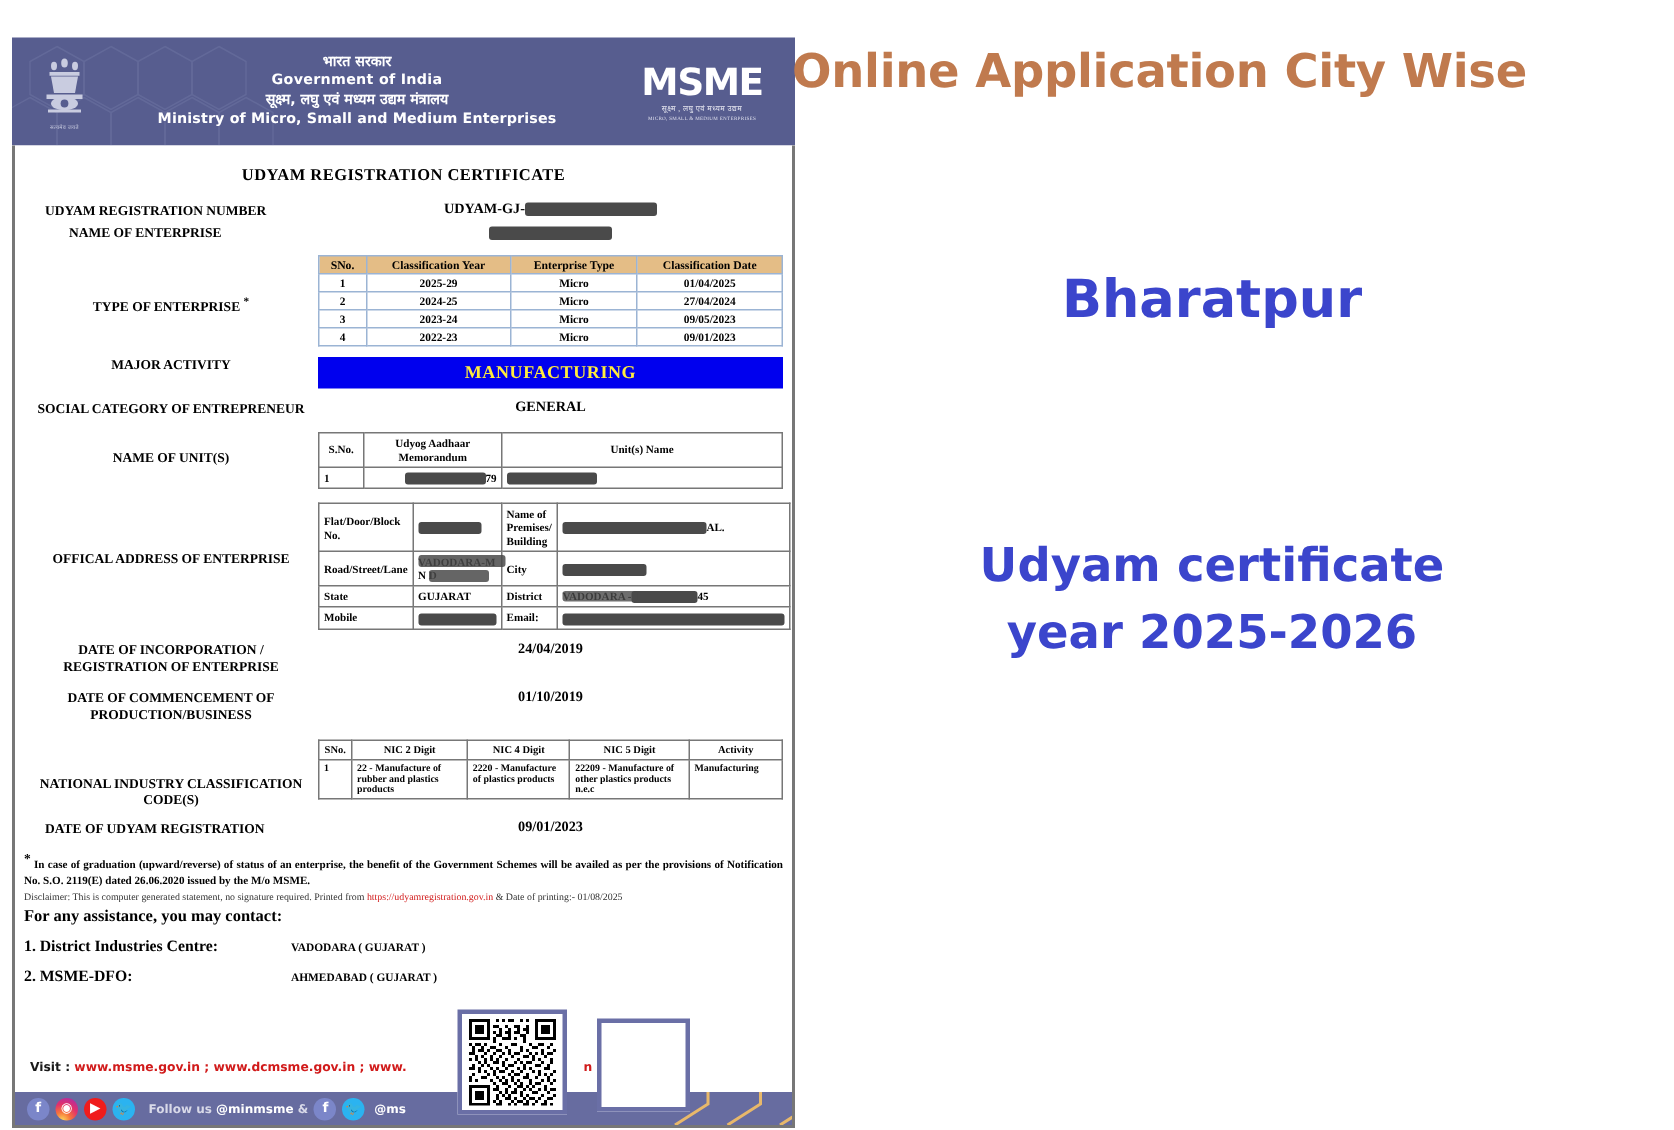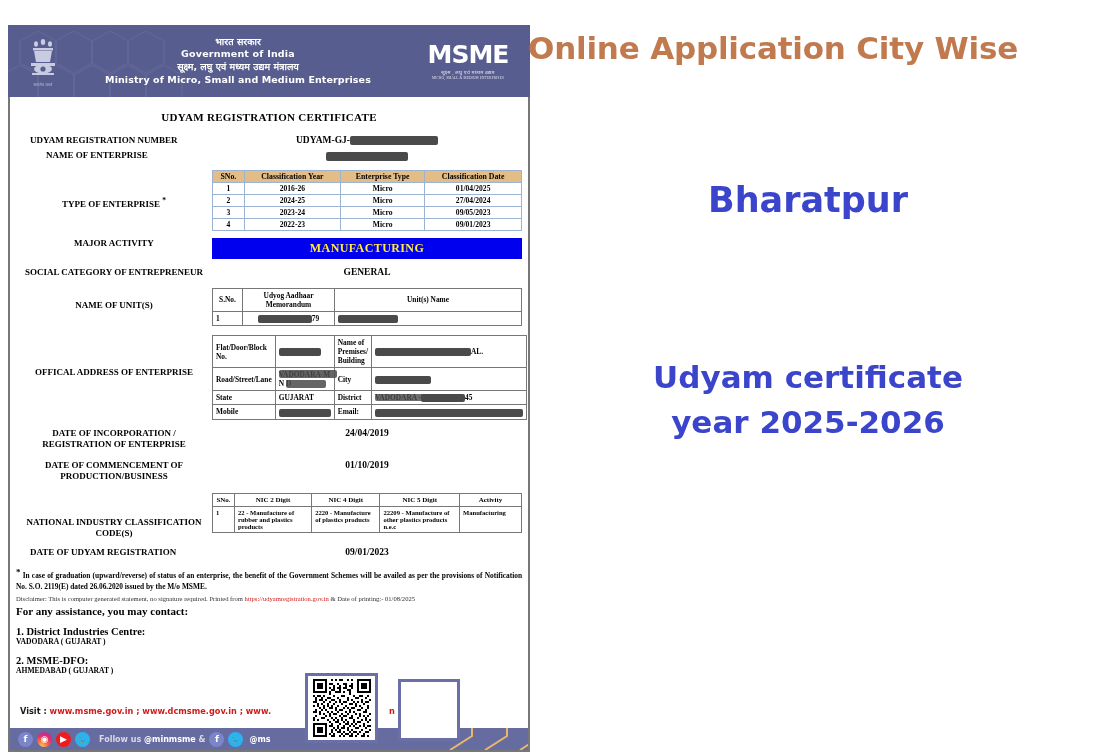--- a/index.html
+++ b/index.html
@@ -106,21 +106,21 @@
   table.nic { border-collapse:collapse; width:100%; font-size:6.6px;}
   table.nic th, table.nic td { border:1px solid #777; padding:2px 3px; color:#000;}
   table.nic th { font-weight:700; text-align:center; font-size:7px;}
   table.nic td { font-weight:700; vertical-align:top; text-align:left;}
 
   .note { font-size: 7.4px; font-weight:700; line-height:1.35; margin-top:8px; color:#000; text-align:justify;}
   .note sup { font-size: 9px; }
   .disclaimer { font-size: 6.6px; color:#333; margin-top:3px; line-height:1.3;}
   .disclaimer .red { color:#d11b1b; }
   .assist { font-weight:700; font-size:11px; margin-top:2px; color:#000;}
-  .contact { display:flex; margin-top:9px; align-items:baseline;flex-direction:column;}
+  .contact { display:flex; margin-top:9px; align-items:baseline;}
   .contact .cl { font-weight:700; font-size:10.5px; width:178px; color:#000;}
   .contact .cv { font-weight:700; font-size:7.6px; color:#000; }
 
   .visit {
     position:absolute; left:10px; bottom:34px;
     font-family:"DejaVu Sans", sans-serif; font-size:8.2px; font-weight:700;
   }
   .visit .k { color:#1a1a1a; }
   .visit .u { color:#d11b1b; }
 
@@ -251,21 +251,21 @@
                 <tr>
               <th>SNo.</th>
               <th>Classification Year</th>
               <th>Enterprise Type</th>
               <th>Classification Date</th>
             </tr>
               </thead>
             <tbody>
               <tr>
                 <td>1</td>
-                <td>2016-26</td>
+                <td>2025-29</td>
                 <td>Micro</td>
                 <td>01/04/2025</td>
               </tr>
               <tr>
                 <td>2</td>
                 <td>2024-25</td>
                 <td>Micro</td>
                 <td>27/04/2024</td>
               </tr>
               <tr>
@@ -300,21 +300,21 @@
         <div style="flex:1">
           <table class="unit">
             <tbody>
                 <tr>
               <th style="width:30px">S.No.</th>
               <th style="width:92px">Udyog Aadhaar Memorandum</th>
               <th>Unit(s) Name</th>
             </tr>
             <tr>
               <td style="text-align:left">1</td>
-              <td style="text-align:center"><span class="redact" style="width:54px"></span><span>79</span></td>
+              <td style="text-align:right"><span class="redact" style="width:54px"></span><span>79</span></td>
               <td style="text-align:left"><span class="redact" style="width:60px"></span></td>
             </tr>
           </tbody>
             </table>
         </div>
       </div>
 
       <div class="row top" style="margin-bottom:8px">
         <div class="lbl" style="margin-top:32px">OFFICAL ADDRESS OF ENTERPRISE</div>
         <div style="flex:1">

